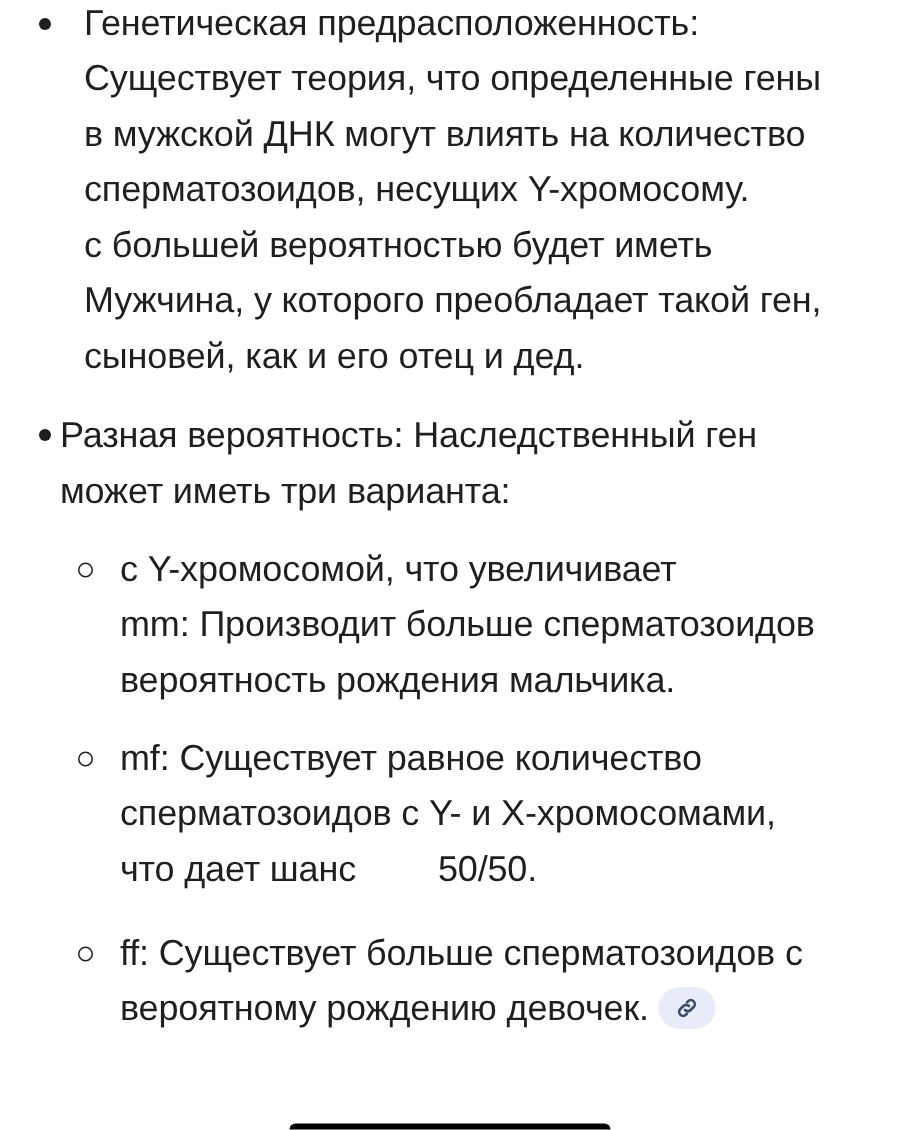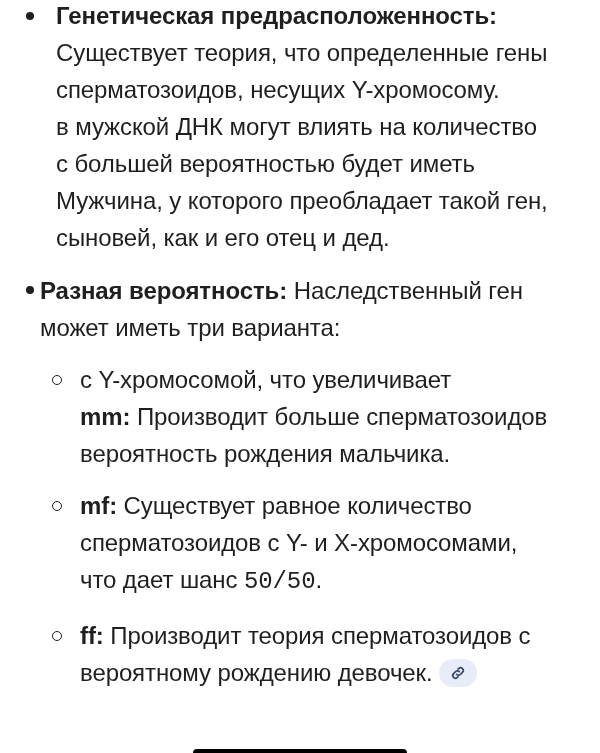--- a/index.html
+++ b/index.html
@@ -15,22 +15,22 @@
       background: #1f1f1f;
     }
     .sub-bullet {
       position: absolute; width: 7px; height: 7px; border-radius: 50%;
       border: 1.8px solid #1f1f1f; background: transparent; box-sizing: border-box;
       width: 10px; height: 10px;
     }
     .text {
       font-size: 24px; line-height: 37px; letter-spacing: -0.1px;
     }
-    .text b { font-weight: 700; }
-    .serif { font-family: Liberation Mono, monospace; }
+    .text b { font-weight: 400; }
+    .serif { font-family: Liberation Sans, sans-serif; margin-left: 48px; }
     .link-chip {
       display: inline-flex; align-items: center; justify-content: center;
       width: 38px; height: 28px; border-radius: 14px;
       background: #e8ecf8; vertical-align: middle; margin-left: 6px;
       position: relative; top: -2px;
     }
     .home-bar {
       position: absolute; left: 193px; top: 749px; width: 214px; height: 8px;
       background: #000; border-radius: 4px;
     }
@@ -38,22 +38,22 @@
 </head>
 <body>
 
 <div class="content">
 
   <div class="item" style="left:0; top:0; width:600px;">
     <span class="bullet" style="left:26px; top:12px;"></span>
     <div class="text" style="position:absolute; left:56px; top:-3px; width:544px;">
       <div><b>Генетическая предрасположенность:</b></div>
       <div>Существует теория, что определенные гены</div>
+      <div>в мужской ДНК могут влиять на количество</div>
       <div>сперматозоидов, несущих Y-хромосому.</div>
-      <div>в мужской ДНК могут влиять на количество</div>
       <div>с большей вероятностью будет иметь</div>
       <div>Мужчина, у которого преобладает такой ген,</div>
       <div>сыновей, как и его отец и дед.</div>
     </div>
   </div>
 
   <div class="item" style="left:0; top:272px; width:600px;">
     <span class="bullet" style="left:26px; top:14px;"></span>
     <div class="text" style="position:absolute; left:40px; top:0; width:544px;">
       <div><b>Разная вероятность:</b><span> Наследственный ген</span></div>
@@ -75,21 +75,21 @@
     <div class="text" style="position:absolute; left:80px; top:0; width:520px;">
       <div><b>mf:</b><span> Существует равное количество</span></div>
       <div>сперматозоидов с Y- и X-хромосомами,</div>
       <div><span>что дает шанс </span><span class="serif">50/50</span><span>.</span></div>
     </div>
   </div>
 
   <div class="item" style="left:0; top:617px; width:600px;">
     <span class="sub-bullet" style="left:52px; top:14px;"></span>
     <div class="text" style="position:absolute; left:80px; top:0; width:520px;">
-      <div><b>ff:</b><span> Производит теория сперматозоидов с</span></div>
+      <div><b>ff:</b><span> Существует больше сперматозоидов с</span></div>
       <div><span>вероятному рождению девочек.</span><span class="link-chip">
             <svg width="16" height="16" viewBox="0 0 24 24" fill="none" stroke="#3c4a6b" stroke-width="2.6" stroke-linecap="round">
               <path d="M10 14a4 4 0 0 0 5.66 0l3-3a4 4 0 0 0-5.66-5.66l-1 1"></path>
               <path d="M14 10a4 4 0 0 0-5.66 0l-3 3a4 4 0 0 0 5.66 5.66l1-1"></path>
             </svg>
           </span></div>
     </div>
   </div>
 
 </div>

